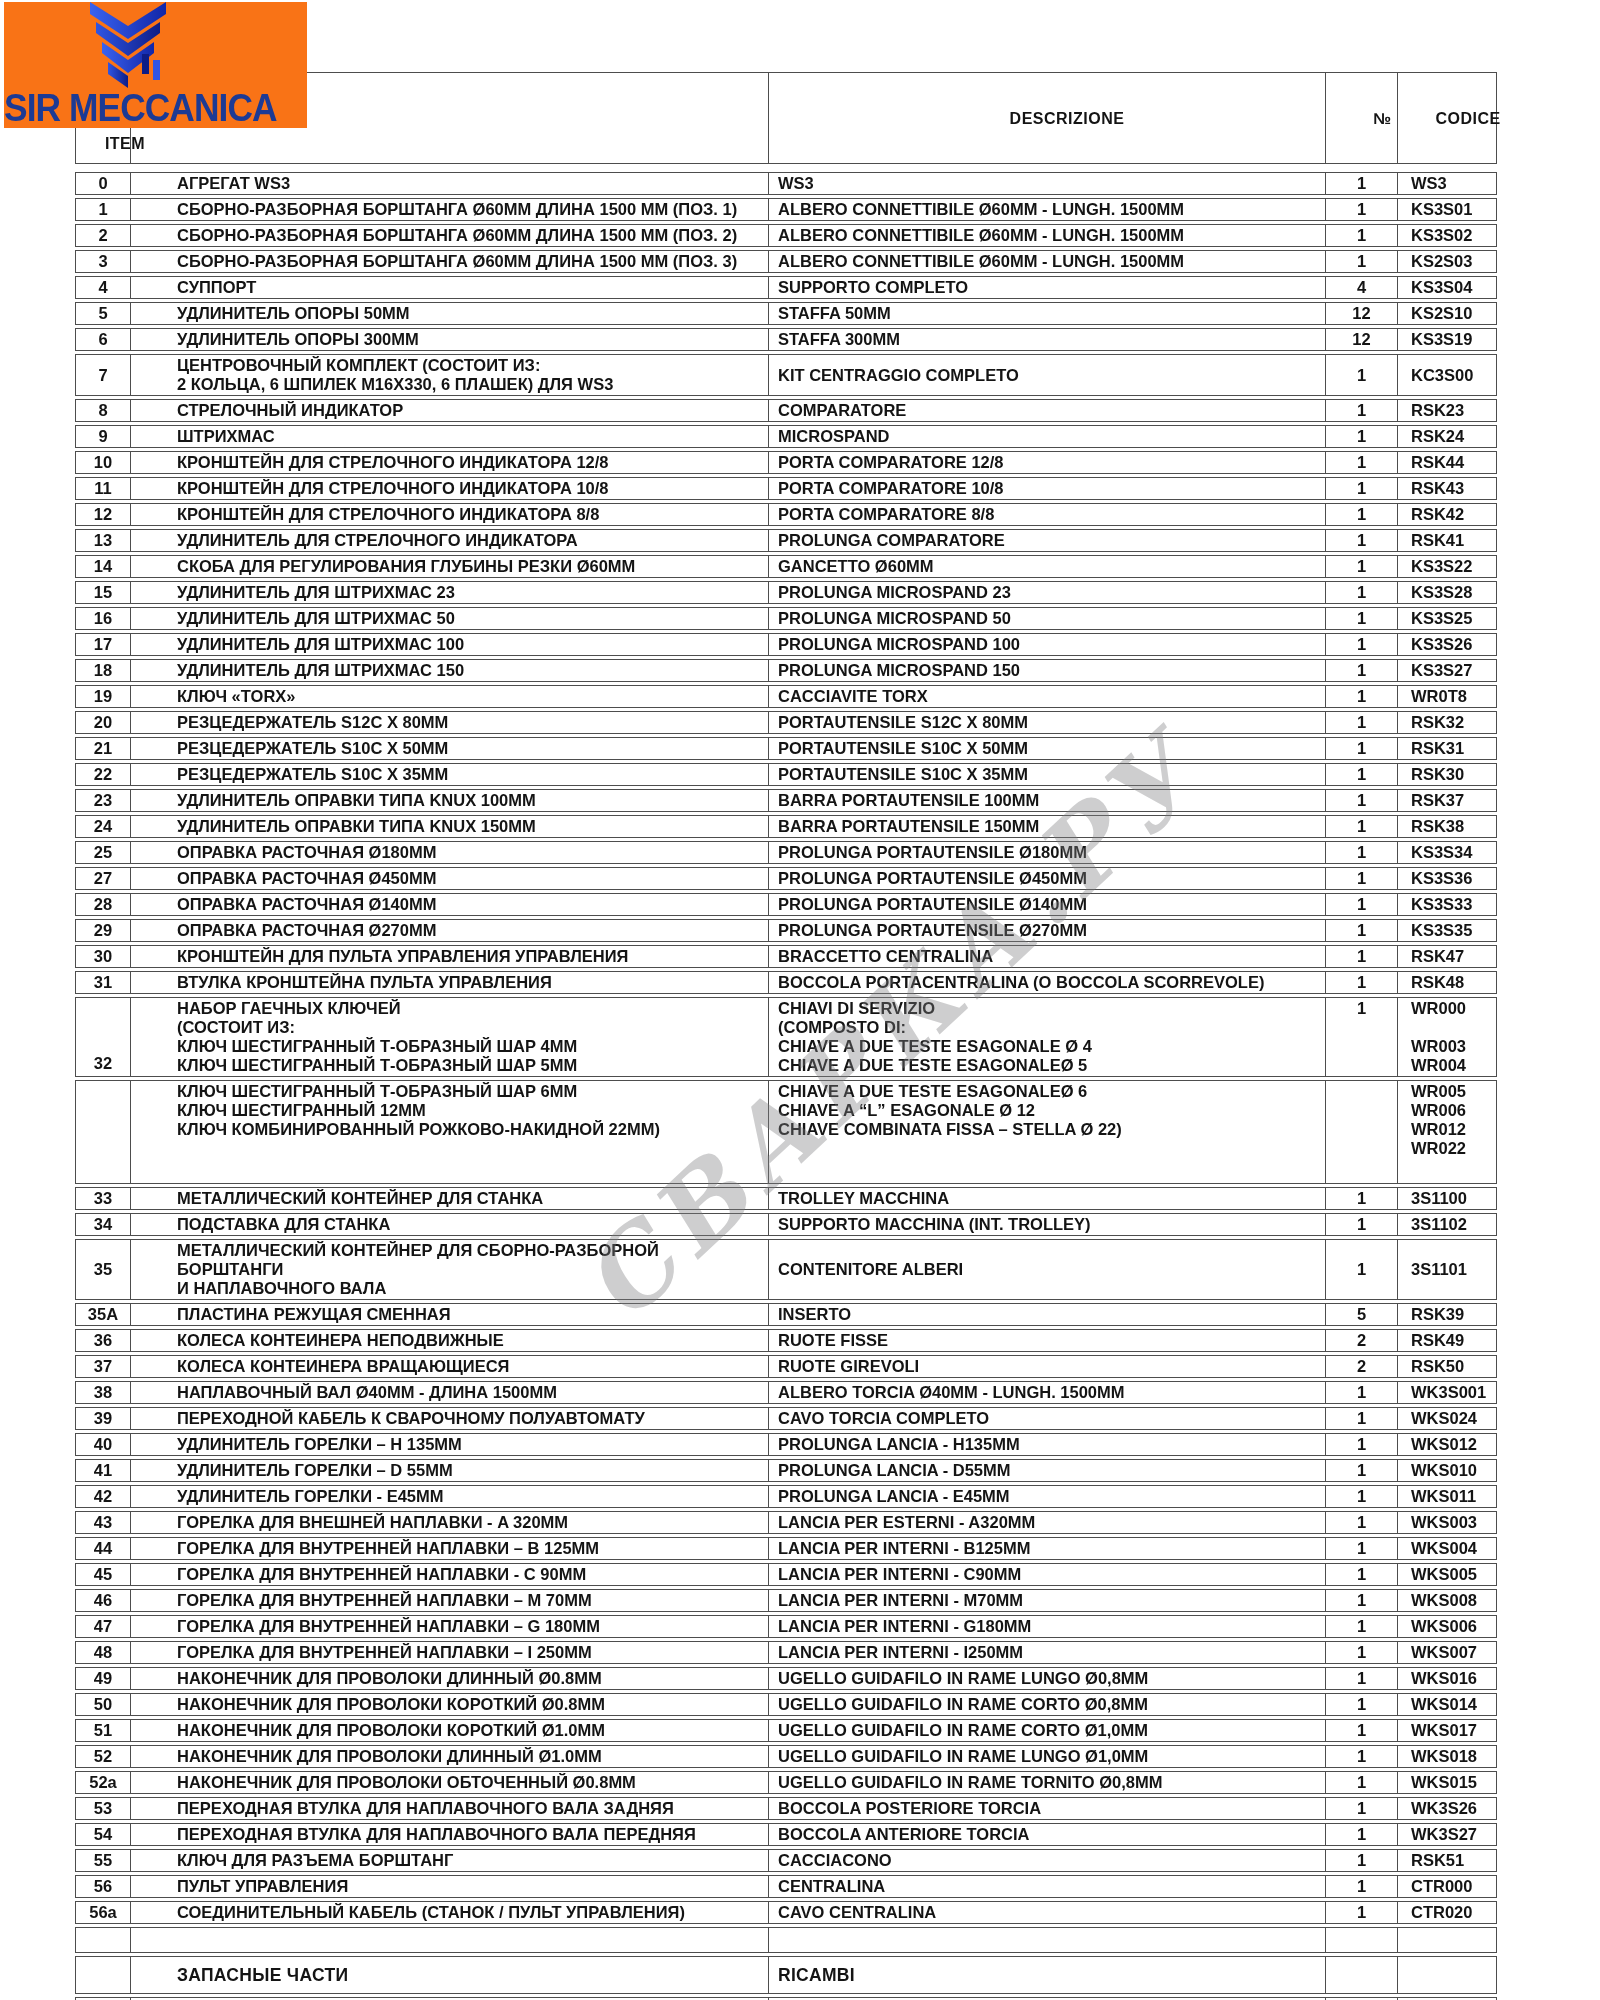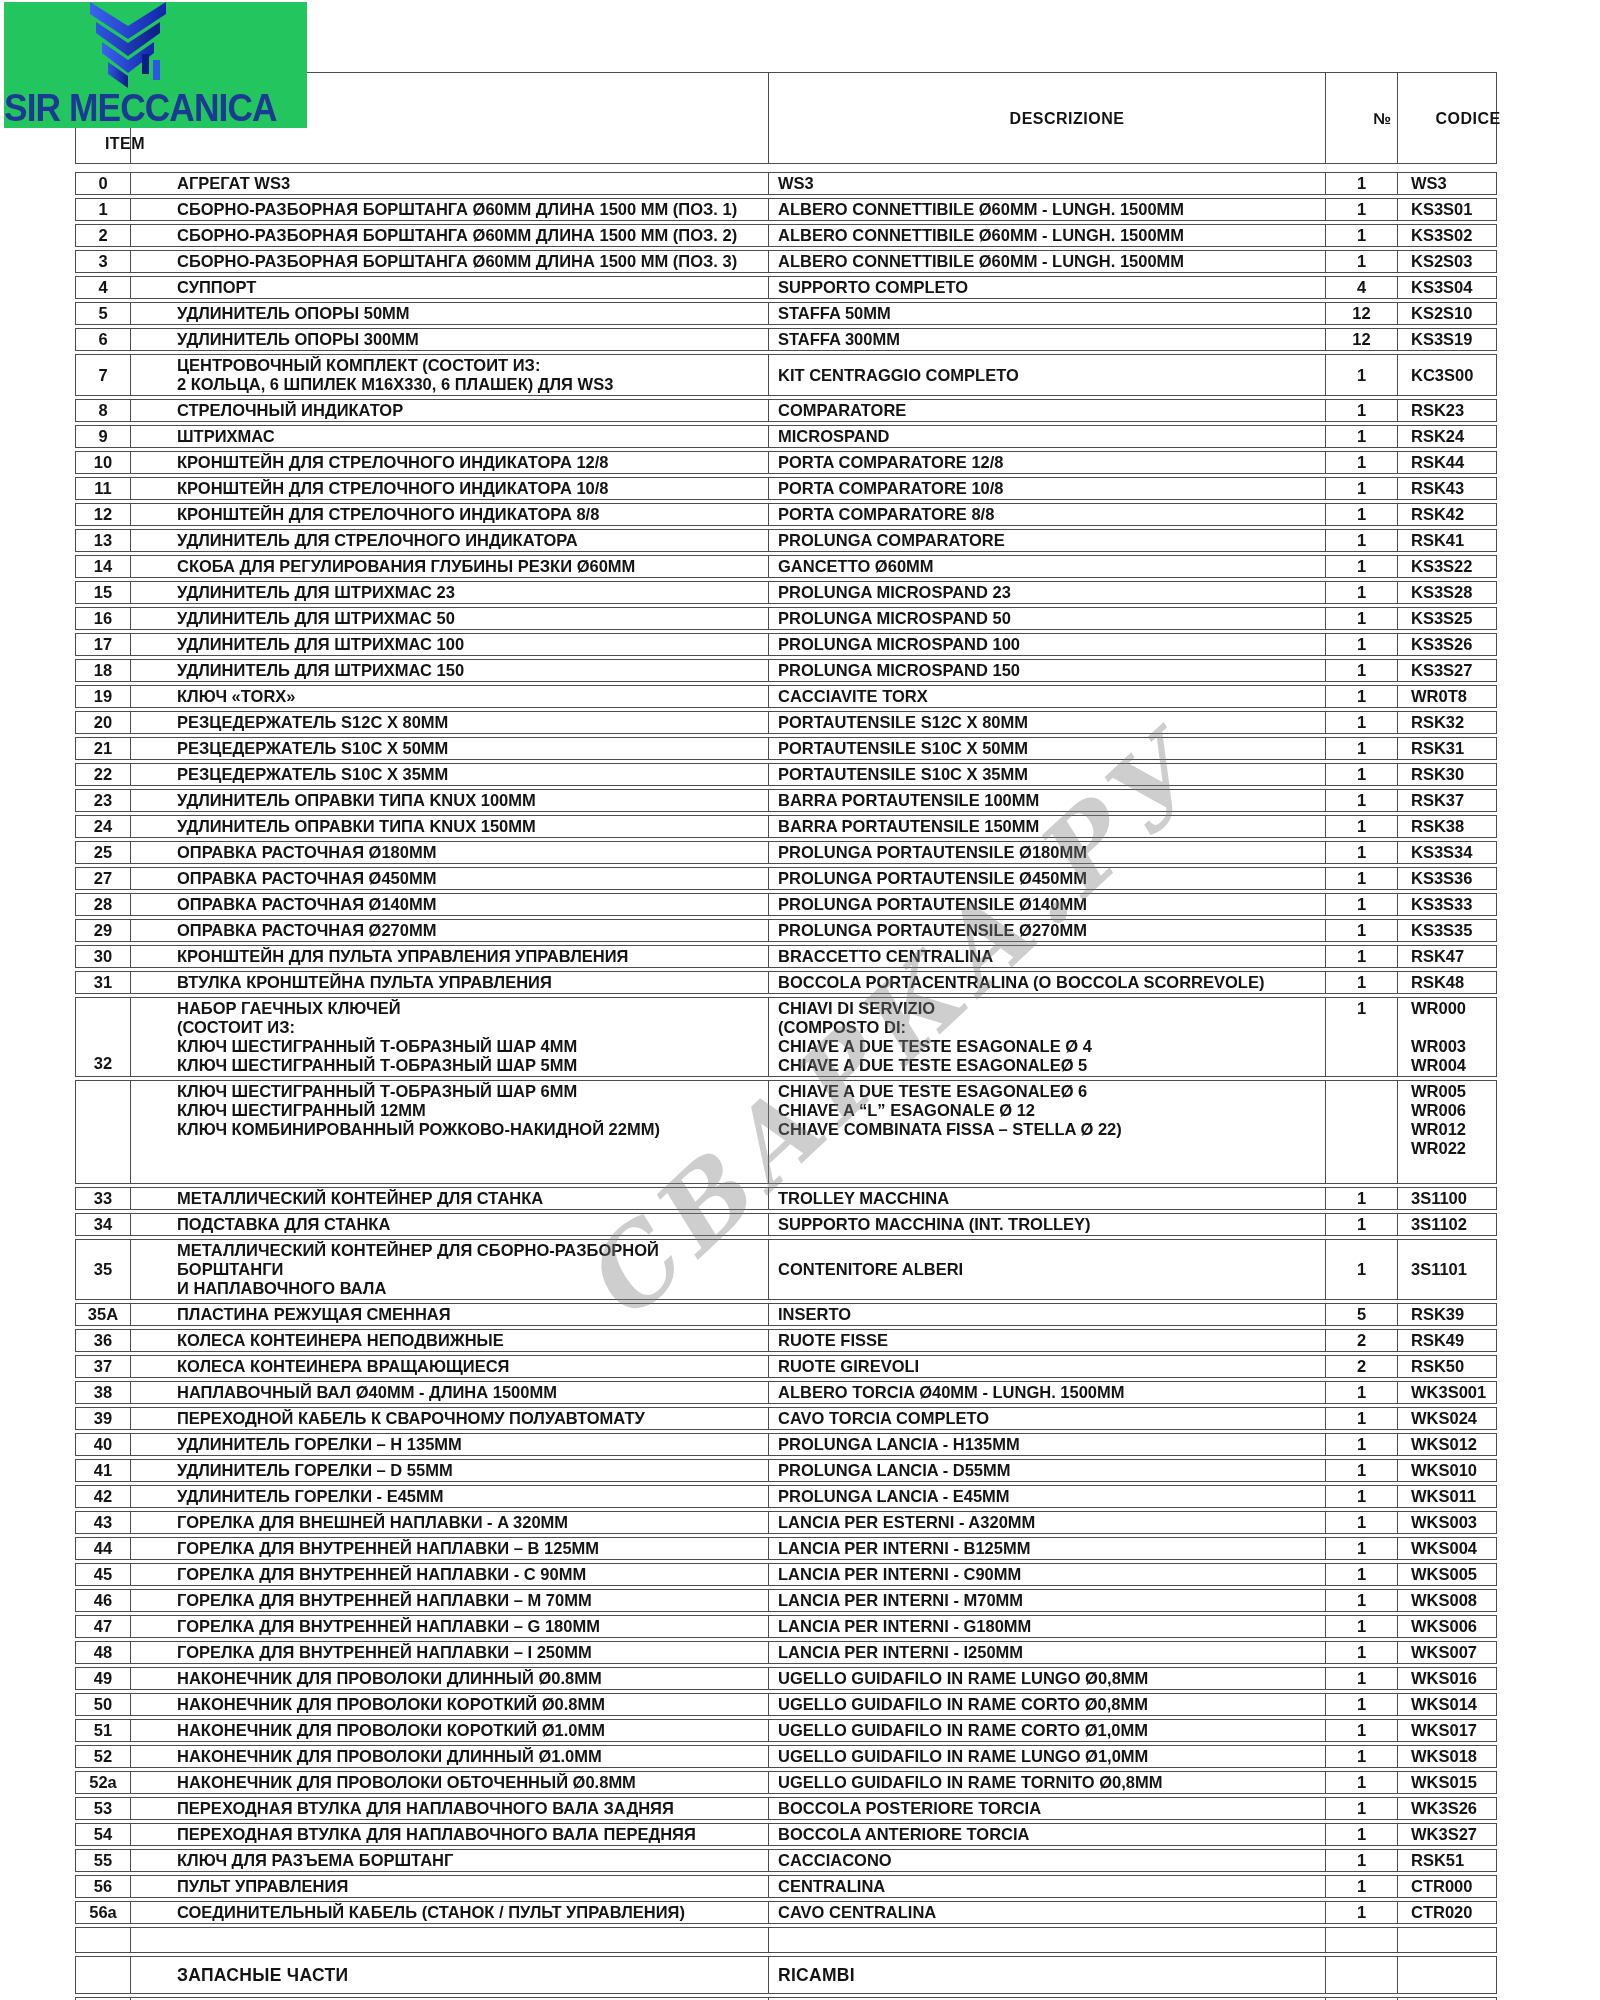--- a/index.html
+++ b/index.html
@@ -1,21 +1,21 @@
 <!DOCTYPE html>
 <html><head>
 <meta charset="utf-8">
 <style>
   html,body{margin:0;padding:0;}
   body{
     width:1600px;height:2000px;position:relative;background:#ffffff;
     font-family:"Liberation Sans",sans-serif;color:#161616;overflow:hidden;
   }
   
-  .logo{position:absolute;top:2px;left:4px;z-index:5;background:#22c55e;padding:0 10px 2px 0;}
+  .logo{position:absolute;top:2px;left:4px;z-index:5;background:#f97316;padding:0 10px 2px 0;}
   .logo-icon{display:block;margin-left:82px;margin-bottom:2px;}
   .logo-title{
     font-size:38px;font-weight:800;color:#1c3a94;letter-spacing:-1px;
     transform:scaleX(.93);transform-origin:left;white-space:nowrap;line-height:36px;
   }
   
   .watermark{
     position:absolute;left:470px;top:960px;width:860px;text-align:center;z-index:4;
     transform:rotate(-43deg);transform-origin:center;
     font-family:"DejaVu Serif",serif;font-style:italic;font-weight:700;

